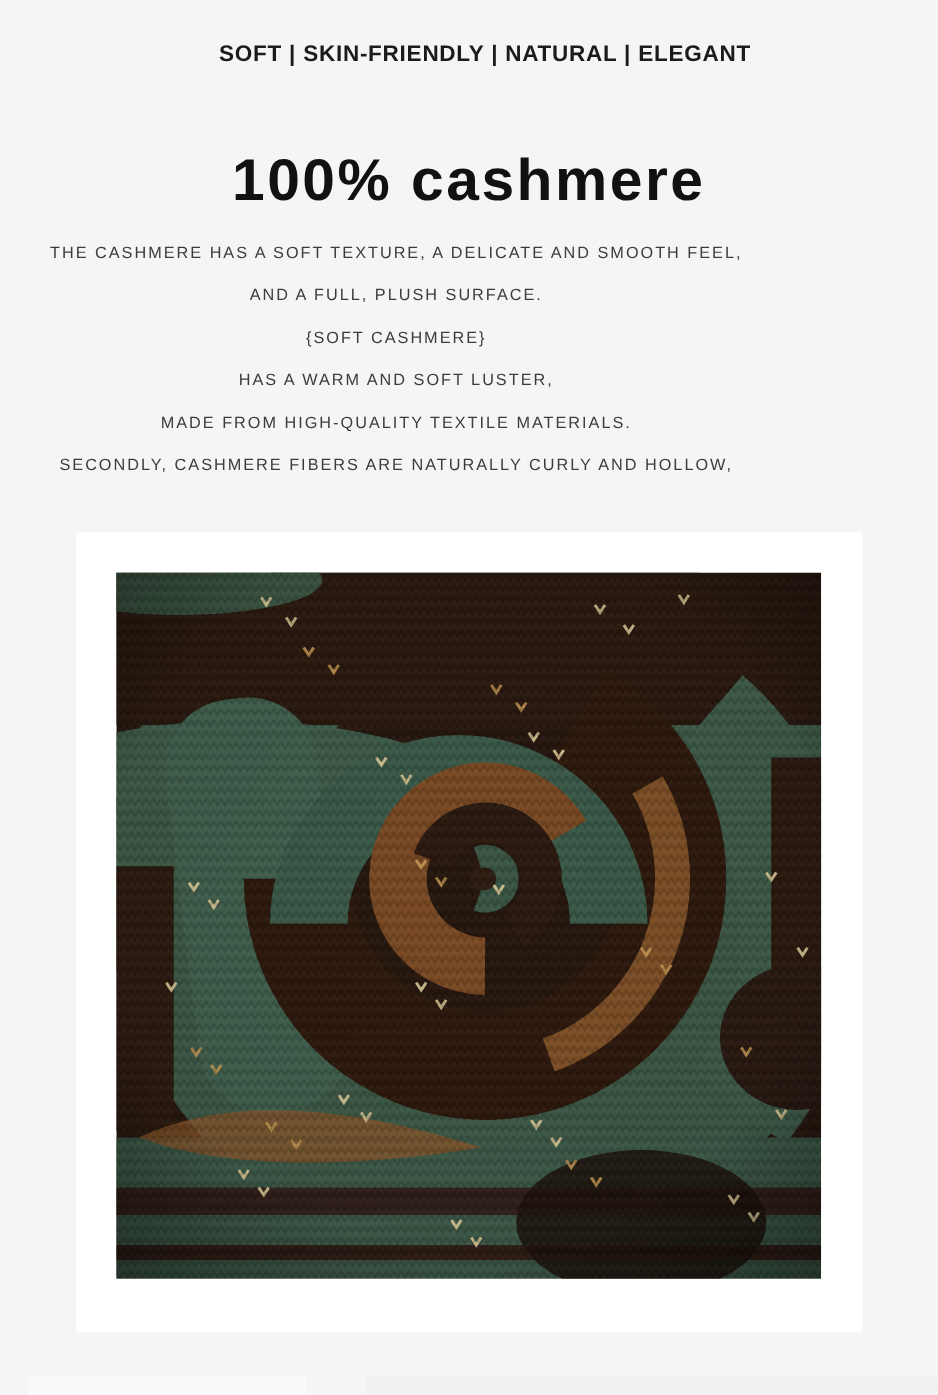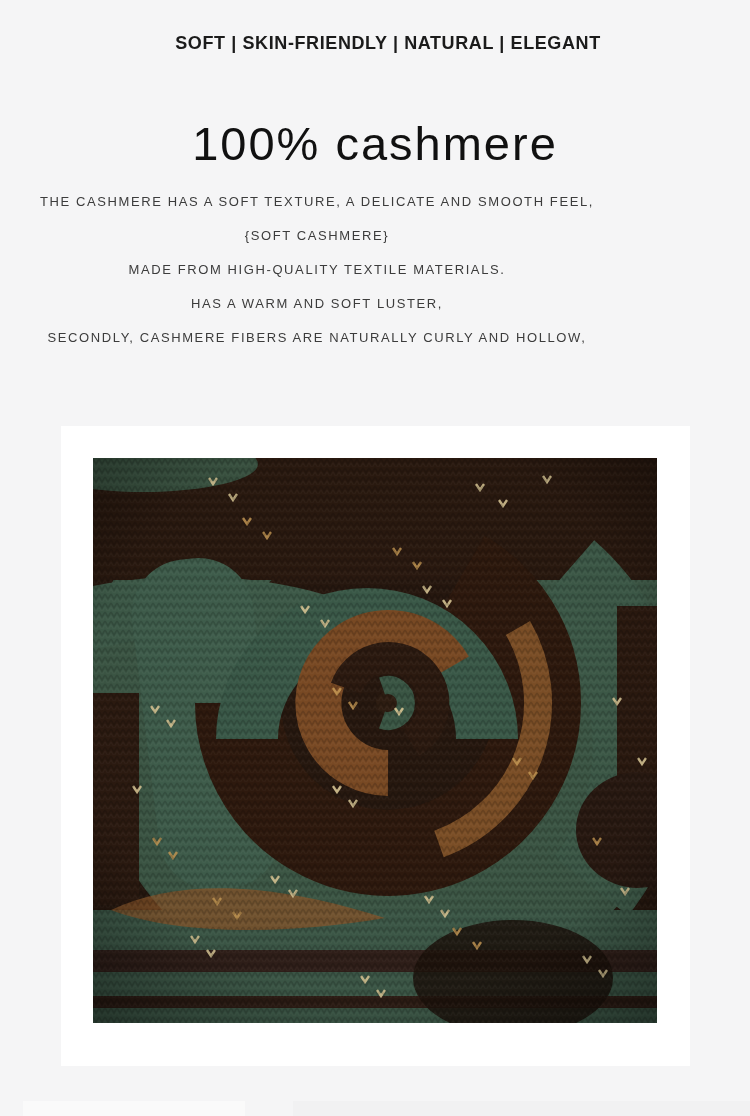--- a/index.html
+++ b/index.html
@@ -9,21 +9,21 @@
     font-family:"Liberation Sans", sans-serif;
     color:#1c1c1c;
   }
   .tagline{
     position:absolute;top:33px;left:13px;width:750px;text-align:center;
     font-size:18px;font-weight:bold;letter-spacing:0.6px;color:#1b1b1b;
     white-space:nowrap;
   }
   .hero-title{
     position:absolute;top:116px;left:0;width:750px;text-align:center;
-    font-size:47px;font-weight:400;letter-spacing:2px;color:#111;
+    font-size:47px;font-weight:700;letter-spacing:2px;color:#111;
     white-space:nowrap;
   }
   .desc{
     position:absolute;top:185px;left:0;width:634px;text-align:center;
     font-size:13px;color:#3c3c3c;letter-spacing:1.6px;
   }
   .desc .line{height:34px;line-height:34px;white-space:nowrap;}
   .card{
     position:absolute;left:61px;top:426px;width:629px;height:640px;
     background:#ffffff;
@@ -39,23 +39,24 @@
 </style>
 </head>
 <body>
 
 <div class="tagline">SOFT | SKIN-FRIENDLY | NATURAL | ELEGANT</div>
 
 <div class="hero-title">100% cashmere</div>
 
 <div class="desc">
   <div class="line">THE CASHMERE HAS A SOFT TEXTURE, A DELICATE AND SMOOTH FEEL,</div>
+  <div class="line">AND A FULL, PLUSH SURFACE.</div>
   <div class="line">{SOFT CASHMERE}</div>
+  <div class="line">HAS A WARM AND SOFT LUSTER,</div>
   <div class="line">MADE FROM HIGH-QUALITY TEXTILE MATERIALS.</div>
-  <div class="line">HAS A WARM AND SOFT LUSTER,</div>
   <div class="line">SECONDLY, CASHMERE FIBERS ARE NATURALLY CURLY AND HOLLOW,</div>
 </div>
 
 <div class="card">
   <figure class="photo" style="margin:0" role="img" aria-label="Swirled green and brown striped cashmere knit fabric with cream flecks">
     <svg viewBox="0 0 564 565" xmlns="http://www.w3.org/2000/svg">
       <defs>
         <pattern id="knit" width="12" height="9" patternUnits="userSpaceOnUse">
           <path d="M0,1 L3,6 L6,1 M6,1 L9,6 L12,1" fill="none" stroke="rgba(0,0,0,0.30)" stroke-width="1.6"></path>
           <path d="M0,5 L3,10 L6,5 M6,5 L9,10 L12,5" fill="none" stroke="rgba(255,255,255,0.06)" stroke-width="1.1"></path>

